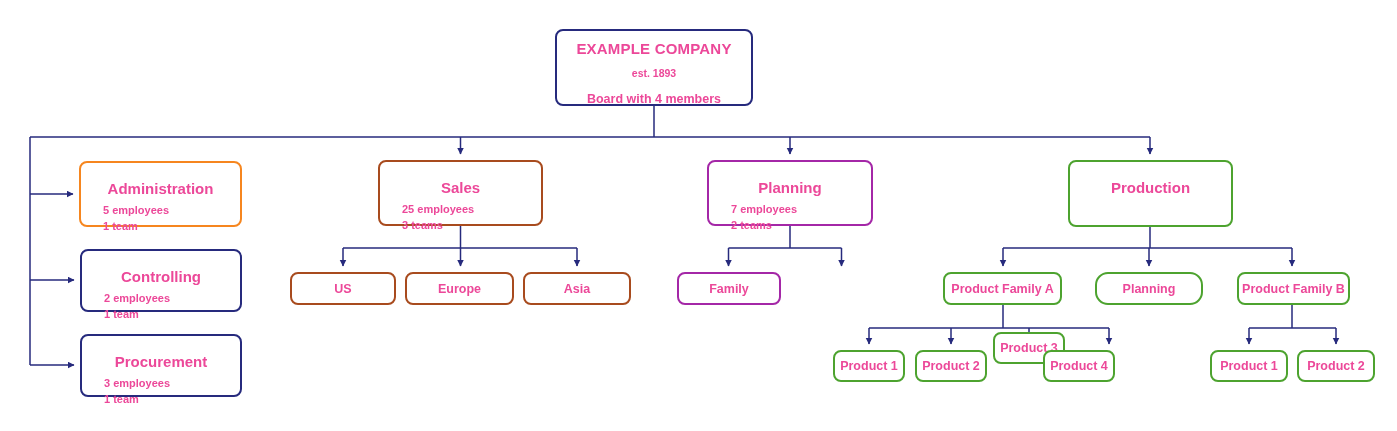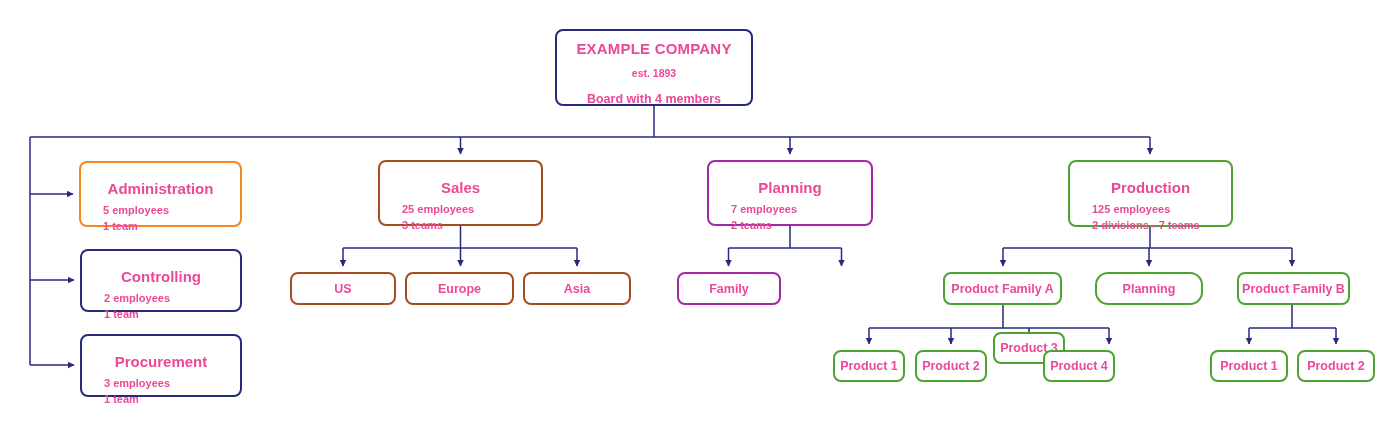--- a/index.html
+++ b/index.html
@@ -119,24 +119,20 @@
   <div class="node" style="left: 707px; top: 160px; width: 166px; height: 66px; border-color: rgb(164, 39, 167);">
     <div class="dtitle">Planning</div>
     <div class="dlines">
       <div class="dline">7 employees</div>
       <div class="dline">2 teams</div>
     </div>
   </div>
 
   <div class="node" style="left: 1068px; top: 160px; width: 165px; height: 67px; border-color: rgb(77, 163, 47);">
     <div class="dtitle">Production</div>
-    <div class="dlines">
-      <div class="dline">125 employees</div>
-      <div class="dline">2 divisions - 7 teams</div>
-    </div>
   </div>
 
   <div class="node leaf" style="left: 290px; top: 272px; width: 106px; height: 33px; border-color: rgb(168, 75, 30);">
     <span>US</span>
   </div>
   <div class="node leaf" style="left: 405px; top: 272px; width: 109px; height: 33px; border-color: rgb(168, 75, 30);">
     <span>Europe</span>
   </div>
   <div class="node leaf" style="left: 523px; top: 272px; width: 108px; height: 33px; border-color: rgb(168, 75, 30);">
     <span>Asia</span>

